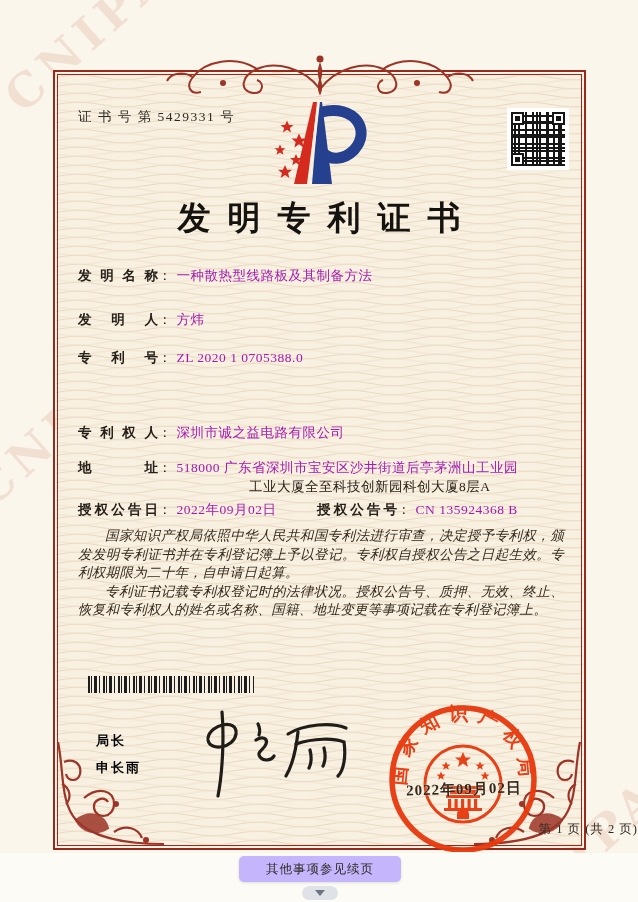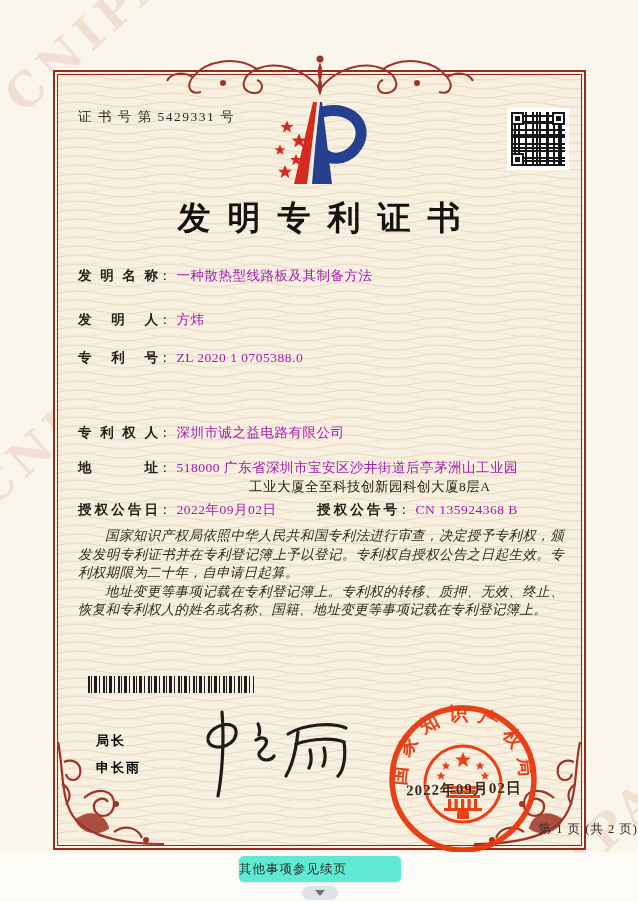--- a/index.html
+++ b/index.html
@@ -67,23 +67,23 @@
 
   .seal{position:absolute;left:388px;top:702px;width:150px;height:150px;opacity:.95;}
   .stamp-date{position:absolute;left:386px;top:780px;width:156px;text-align:center;
               font-size:15px;font-weight:bold;color:#33271a;letter-spacing:1px;
               transform:rotate(-1.5deg);text-shadow:0 0 2px rgba(250,245,235,.8);}
 
   .pageinfo{position:absolute;left:0;top:821px;width:638px;text-align:right;
             font-size:12.5px;letter-spacing:1px;color:#2f2a24;}
 
   .bottom-strip{position:absolute;left:0;top:853px;width:638px;height:49px;background:#fdfbf6;}
-  .note-box{position:absolute;left:239px;top:856px;width:162px;height:26px;background:#5eead4;
+  .note-box{position:absolute;left:239px;top:856px;width:162px;height:26px;background:#c4b5fd;
             border-radius:5px;box-shadow:0 1px 3px rgba(0,0,0,.12);
-            display:flex;align-items:center;justify-content:flex-start;
+            display:flex;align-items:center;justify-content:center;
             font-size:12.5px;letter-spacing:1px;color:#2f2a24;}
   .scroll-btn{position:absolute;left:302px;top:886px;width:36px;height:14px;border-radius:7px;
               background:#dfe3e8;display:flex;align-items:center;justify-content:center;cursor:pointer;}
   .scroll-btn .tri{width:0;height:0;border-left:5px solid transparent;border-right:5px solid transparent;
               border-top:6px solid #6b7480;}
 
   .orn{position:absolute;pointer-events:none;}
 </style>
 </head>
 <body>
@@ -202,21 +202,21 @@
   </div>
   <div class="frow" style="top:501px">
     <span class="flabel">授权公告日</span><span class="fcolon">：</span><span class="fvalue">2022年09月02日</span>
     <span class="grant-no-pair">
       <span class="flabel">授权公告号</span><span class="fcolon">：</span><span class="fvalue">CN 135924368 B</span>
     </span>
   </div>
 
   <div class="paras">
     <p>国家知识产权局依照中华人民共和国专利法进行审查，决定授予专利权，颁发发明专利证书并在专利登记簿上予以登记。专利权自授权公告之日起生效。专利权期限为二十年，自申请日起算。</p>
-    <p>地址变更等事项记载在专利登记簿上。专利权的转移、质押、无效、终止、恢复和专利权人的姓名或名称、国籍、地址变更等事项记载在专利登记簿上。</p>
+    <p>专利证书记载专利权登记时的法律状况。授权公告号、质押、无效、终止、恢复和专利权人的姓名或名称、国籍、地址变更等事项记载在专利登记簿上。</p>
   </div>
 
   <div class="barcode"></div>
 
   <div class="signer">
     <div>局长</div>
     <div>申长雨</div>
   </div>
 
   <svg class="signature" viewBox="0 0 180 105">

